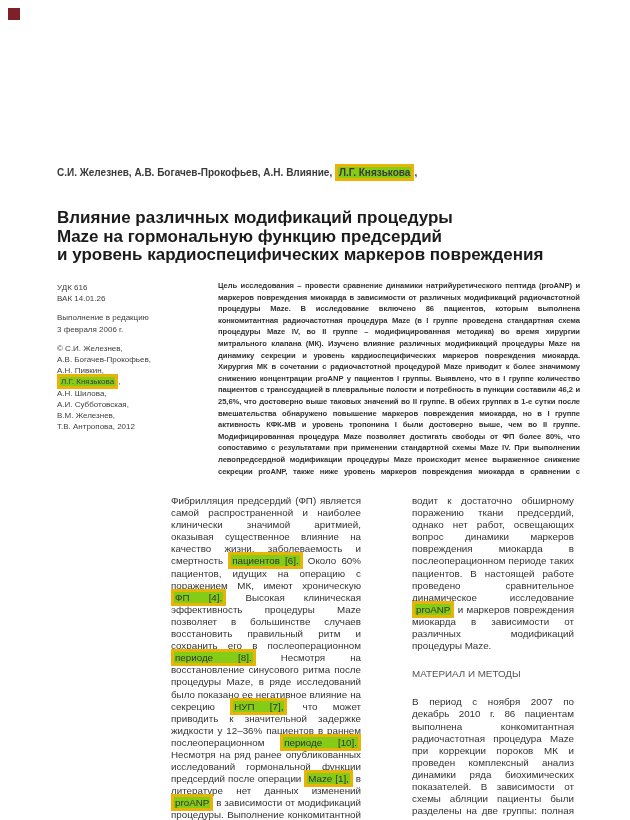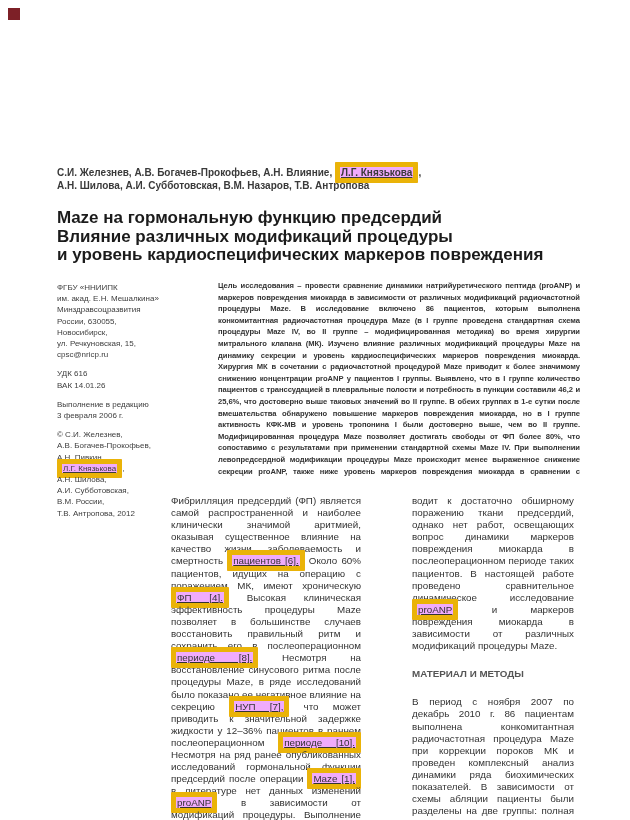--- a/index.html
+++ b/index.html
@@ -3,75 +3,65 @@
 <meta charset="utf-8">
 <style>
   html,body { margin:0; padding:0; background:#ffffff; }
   body { width:630px; height:820px; position:relative; font-family:"Liberation Sans", sans-serif; overflow:hidden; }
 
   .corner-marker { position:absolute; left:8px; top:8px; width:12px; height:12px; }
 
   .authors { position:absolute; left:57px; top:166px; width:520px;
              font-size:10px; font-weight:bold; line-height:13px; color:#3a3a3a; }
 
-  .annot { border:5px solid #eab308; background:#f0abfc; padding:0 1px; border-radius:1px;text-decoration:underline; }
+  .annot { border:3px solid #eab308; background:#84cc16; padding:0 1px; border-radius:1px; }
 
   .title { position:absolute; left:57px; top:209px; width:540px;
            font-size:17px; font-weight:bold; line-height:18.5px; color:#1b1b1b; }
 
   .sidebar { position:absolute; left:57px; top:282px; width:152px;
              font-size:8px; line-height:11.2px; color:#3d3d3d; }
   .sidebar .block { margin:0 0 8px 0; }
 
   .abstract { position:absolute; left:218px; top:280px; width:362px; height:198px;
               font-size:7.6px; font-weight:bold; line-height:11.6px; color:#333333;
               text-align:justify; letter-spacing:-0.05px; overflow:hidden; }
 
   .col { position:absolute; top:479px; font-size:9.8px; line-height:12.1px;
          color:#333333; text-align:justify; }
   .col-left  { left:155px; width:222px; }
   .col-right { left:396px; width:194px; }
   .col p { margin:16px; }
-  .section-heading { font-weight:bold; color:#555555; margin:12px 0 9px 0; font-size:9.8px; }
+  .section-heading { font-weight:normal; color:#555555; margin:12px 0 9px 0; font-size:9.8px; }
 </style>
 </head>
 <body>
 
 <div class="corner-marker" style="background: rgb(125, 32, 39);"></div>
 
 <div class="authors">
   <div><span>С.И. Железнев, А.В. Богачев-Прокофьев, А.Н. Влияние, </span><span class="annot">Л.Г. Князькова</span><span>,</span></div>
-  <div>А.Н. Шилова, А.И. Субботовская, В.М. Назаров, Т.В. Антропова</div>
 </div>
 
 <div class="title">
+  <div>Влияние различных модификаций процедуры</div>
   <div>Maze на гормональную функцию предсердий</div>
-  <div>Влияние различных модификаций процедуры</div>
   <div>и уровень кардиоспецифических маркеров повреждения</div>
 </div>
 
 <div class="sidebar">
-  <div class="block">
-    <div>ФГБУ «ННИИПК</div>
-    <div>им. акад. Е.Н. Мешалкина»</div>
-    <div>Минздравсоцразвития</div>
-    <div>России, 630055,</div>
-    <div>Новосибирск,</div>
-    <div>ул. Речкуновская, 15,</div>
-    <div>cpsc@nricp.ru</div>
-  </div>
   <div class="block">
     <div>УДК 616</div>
     <div>ВАК 14.01.26</div>
   </div>
   <div class="block">
     <div>Выполнение в редакцию</div>
     <div>3 февраля 2006 г.</div>
   </div>
-  <div class="block"><span>© С.И. Железнев,</span><br><span>А.В. Богачев-Прокофьев,</span><br><span>А.Н. Пивкин,</span><br><span class="annot">Л.Г. Князькова</span><span>,</span><br><span>А.Н. Шилова,</span><br><span>А.И. Субботовская,</span><br><span>В.М. России,</span><br><span>Т.В. Антропова, 2012</span></div>
+  <div class="block"><span>© С.И. Железнев,</span><br><span>А.В. Богачев-Прокофьев,</span><br><span>А.Н. Пивкин,</span><br><span class="annot">Л.Г. Князькова</span><span>,</span><br><span>А.Н. Шилова,</span><br><span>А.И. Субботовская,</span><br><span>В.М. Железнев,</span><br><span>Т.В. Антропова, 2012</span></div>
 </div>
 
 <div class="abstract">
   <span>Цель исследования – провести сравнение динамики натрийуретического пептида (proANP) и маркеров повреждения миокарда в зависимости от различных модификаций радиочастотной процедуры Maze. В исследование включено 86 пациентов, которым выполнена конкомитантная радиочастотная процедура Maze (в I группе проведена стандартная схема процедуры Maze IV, во II группе – модифицированная методика) во время хирургии митрального клапана (МК). Изучено влияние различных модификаций процедуры Maze на динамику секреции и уровень кардиоспецифических маркеров повреждения миокарда. Хирургия МК в сочетании с радиочастотной процедурой Maze приводит к более значимому снижению концентрации proANP у пациентов I группы. Выявлено, что в I группе количество пациентов с транссудацией в плевральные полости и потребность в пункции составили 46,2 и 25,6%, что достоверно выше таковых значений во II группе. В обеих группах в 1-е сутки после вмешательства обнаружено повышение маркеров повреждения миокарда, но в I группе активность КФК-МВ и уровень тропонина I были достоверно выше, чем во II группе. Модифицированная процедура Maze позволяет достигать свободы от ФП более 80%, что сопоставимо с результатами при применении стандартной схемы Maze IV. При выполнении левопредсердной модификации процедуры Maze происходит менее выраженное снижение секреции proANP, также ниже уровень маркеров повреждения миокарда в сравнении с биатриальной абляцией.</span><br>
   
 </div>
 
 <div class="col col-left">
   <p><span>Фибрилляция предсердий (ФП) является самой распространенной и наиболее клинически значимой аритмией, оказывая существенное влияние на качество жизни, заболеваемость и смертность </span><span class="annot">пациентов [6].</span><span> Около 60% пациентов, идущих на операцию с поражением МК, имеют хроническую </span><span class="annot">ФП [4].</span><span> Высокая клиническая эффективность процедуры Maze позволяет в большинстве случаев восстановить правильный ритм и сохранить его в послеоперационном </span><span class="annot">периоде [8].</span><span> Несмотря на восстановление синусового ритма после процедуры Maze, в ряде исследований было показано ее негативное влияние на секрецию </span><span class="annot">НУП [7],</span><span> что может приводить к значительной задержке жидкости у 12–36% пациентов в раннем послеоперационном </span><span class="annot">периоде [10].</span><span> Несмотря на ряд ранее опубликованных исследований гормональной функции предсердий после операции </span><span class="annot">Maze [1],</span><span> в литературе нет данных изменений </span><span class="annot">proANP</span><span> в зависимости от модификаций процедуры. Выполнение конкомитантной операции Maze при-</span></p>
 </div>

